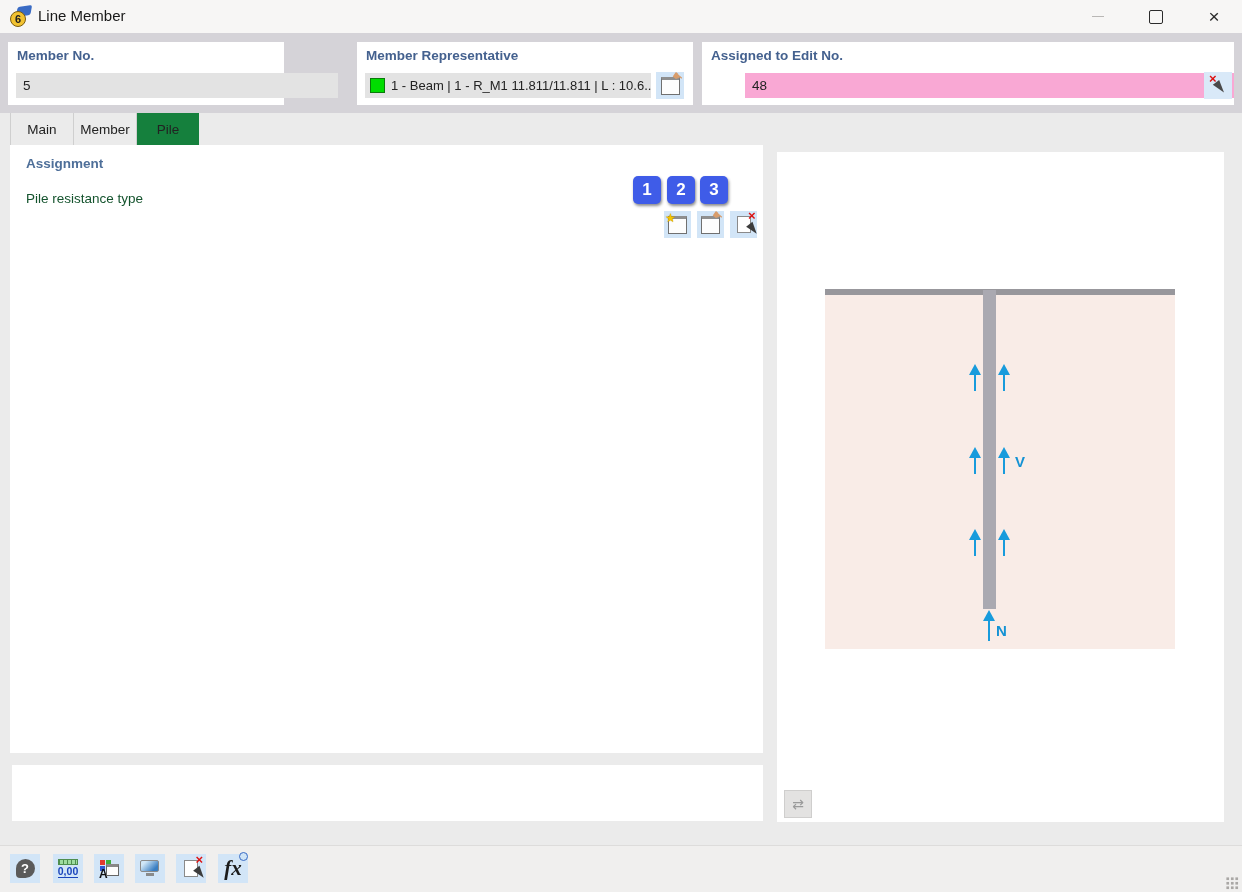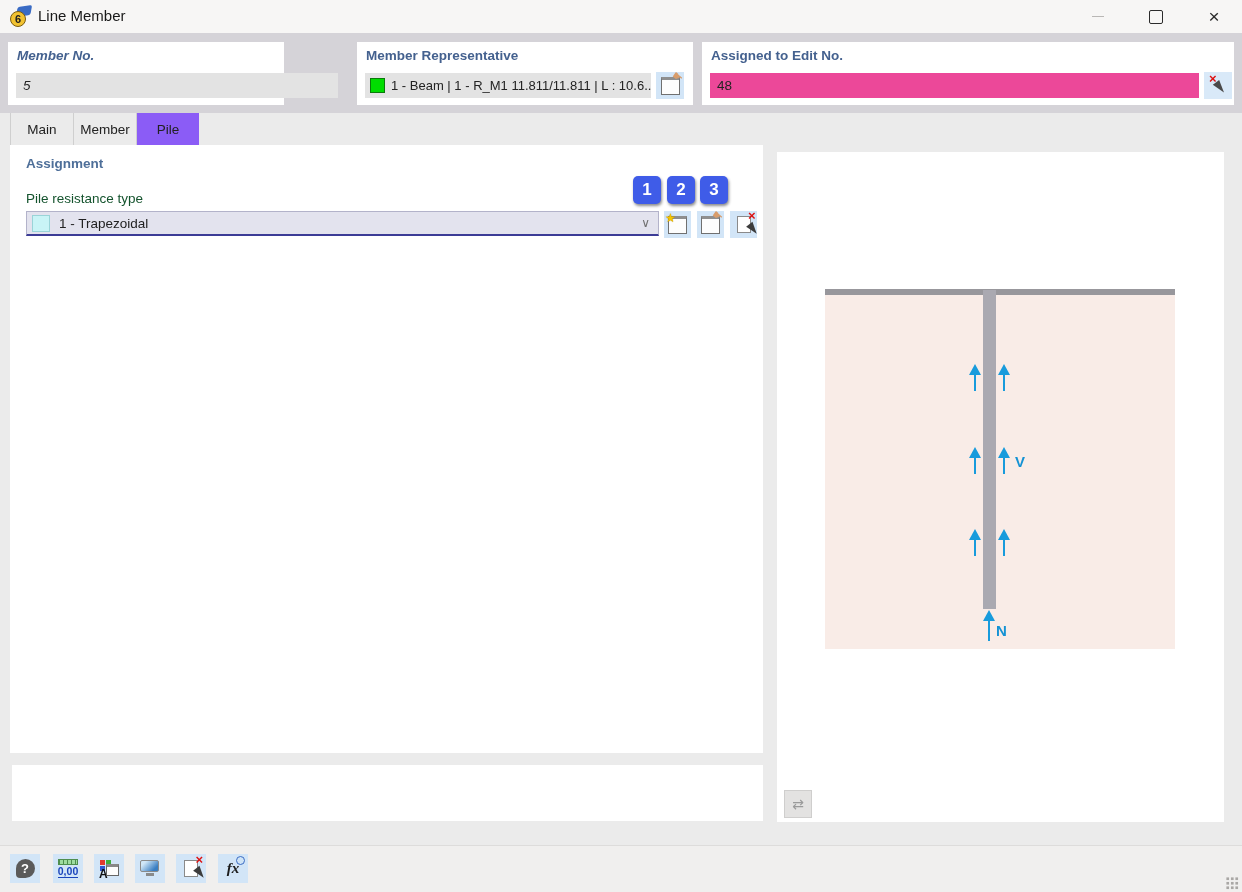--- a/index.html
+++ b/index.html
@@ -22,26 +22,26 @@
   .win-btn.max{left:1133px;}
   .win-btn.close{left:1191px;}
   .glyph-min{width:12px;height:1px;background:#b9b7b5;}
   .glyph-max{width:12px;height:12px;border:1.4px solid #2b2b2b;border-radius:2px;}
   .glyph-close{font-size:19px;color:#2b2b2b;line-height:19px;}
 
   
   .top-band{position:absolute;left:0;top:33px;width:1242px;height:80px;background:#d5d3d8;}
   .gbox{position:absolute;top:9px;background:#ffffff;}
   .gbox .glabel{position:absolute;left:9px;top:6px;font-size:13.5px;font-weight:bold;color:#44618f;}
-  .gbox-1{left:8px;width:276px;height:63px;font-style:italic;}
+  .gbox-1{left:8px;width:276px;height:63px;}
   .gbox-2{left:357px;width:336px;height:63px;}
   .gbox-3{left:702px;width:532px;height:63px;}
   .field{position:absolute;font-size:13.5px;color:#232323;display:flex;align-items:center;}
   .field.readonly{background:#e3e3e3;}
-  .field.lav{background:#ec4899;}
+  .field.lav{background:#f9a8d4;margin-left:35px;}
   .f-member-no{left:8px;top:31px;width:322px;height:25px;padding-left:7px;box-sizing:border-box;}
   .f-rep{left:8px;top:31px;width:286px;height:25px;background:#e3e3e3;box-sizing:border-box;padding-left:5px;}
   .swatch-green{width:13px;height:13px;background:#00dd00;border:1px solid #0a7a0a;margin-right:6px;flex:0 0 auto;}
   .rep-text{white-space:nowrap;overflow:hidden;font-size:13px;}
   .f-line{left:8px;top:31px;width:489px;height:25px;padding-left:7px;box-sizing:border-box;}
   .mini-btn{position:absolute;width:28px;height:27px;background:#d2e5f7;display:flex;align-items:center;justify-content:center;}
   .b-rep-edit{left:299px;top:30px;}
   .b-line-pick{left:502px;top:30px;background:#d9e9f8;}
 
   
@@ -52,21 +52,21 @@
   .icon-page .rx{position:absolute;right:-6px;top:-9px;color:#dd1111;font-weight:bold;font-size:13px;}
   .cursor-wedge{position:absolute;right:-7px;bottom:-3px;width:0;height:0;border-left:4.5px solid transparent;border-right:4.5px solid transparent;border-top:12px solid #3c3c3c;transform:rotate(-38deg);}
   .pick-cursor{position:relative;width:16px;height:18px;}
   .pick-cursor .cw{position:absolute;left:6px;top:4px;width:0;height:0;border-left:4.5px solid transparent;border-right:4.5px solid transparent;border-top:13px solid #4a4a4a;transform:rotate(-38deg);}
   .pick-cursor .rx{position:absolute;left:-1px;top:-6px;color:#dd1111;font-weight:bold;font-size:13px;}
 
   
   .tabs{position:absolute;left:10px;top:113px;height:32px;display:flex;}
   .tab{width:62px;height:32px;display:flex;align-items:center;justify-content:center;font-size:13.5px;color:#222;border-right:1px solid #cfcfcf;}
   .tab:first-child{border-left:1px solid #cfcfcf;}
-  .tab.active{background:#8b5cf6;border:none;}
+  .tab.active{background:#15803d;border:none;}
 
   
   .main-panel{position:absolute;left:10px;top:145px;width:753px;height:608px;background:#ffffff;}
   .assign-title{position:absolute;left:16px;top:11px;font-size:13.5px;font-weight:bold;color:#4e6f99;}
   .pile-label{position:absolute;left:16px;top:46px;font-size:13.5px;color:#14532d;}
   .dropdown{position:absolute;left:16px;top:66px;width:633px;height:25px;background:#e3e3ee;
     border:1px solid #b3b3ca;border-bottom:2px solid #3c3c96;box-sizing:border-box;
     display:flex;align-items:center;font-size:13.5px;color:#222;}
   .swatch-cyan{width:16px;height:15px;background:#c9f4f6;border:1px solid #9ad4d8;margin:0 9px 0 5px;flex:0 0 auto;}
   .dd-chevron{margin-left:auto;margin-right:8px;color:#707070;font-size:12px;}
@@ -105,21 +105,21 @@
   .icon-disp .c{position:absolute;width:5px;height:5px;}
   .icon-disp .c.red{left:1px;top:1px;background:#e03a2f;}
   .icon-disp .c.grn{left:7px;top:1px;background:#3eae3e;}
   .icon-disp .c.blu{left:1px;top:7px;background:#2f57d0;}
   .icon-disp .c.yel{left:7px;top:7px;background:#f0c020;}
   .icon-disp .a{position:absolute;left:0px;bottom:-2px;font-size:12px;font-weight:bold;color:#111;}
   .icon-disp .win{position:absolute;right:0;top:5px;width:11px;height:8px;background:#fdfdfd;border:1px solid #666;border-top:3px solid #888;}
   .icon-monitor{position:relative;width:20px;height:18px;}
   .icon-monitor .scr{width:19px;height:12px;border:1.5px solid #8a8a8a;border-radius:2px;background:linear-gradient(135deg,#cfe6f7 20%,#3a7ec2 80%);box-sizing:border-box;}
   .icon-monitor .std{width:8px;height:3px;background:#8a8a8a;margin:1px auto 0;}
-  .icon-fx{position:relative;font-family:"Liberation Serif", serif;font-style:italic;font-weight:bold;font-size:15px;color:#1b1b1b;}
+  .icon-fx{position:relative;font-family:"Liberation Serif", serif;font-style:italic;font-weight:bold;font-size:21px;color:#1b1b1b;}
   .icon-fx .dot{position:absolute;right:-6px;top:-4px;width:7px;height:7px;background:#cfe4f6;border:1px solid #3a6bc4;border-radius:50%;}
   .resize-grip{position:absolute;right:3px;bottom:3px;width:13px;height:13px;
     background-image:radial-gradient(#a9a7a5 1.4px, transparent 1.5px);background-size:4.5px 4.5px;background-position:bottom right;}
 </style>
 </head>
 <body>
 
 <div id="dialog">
 
   <div class="titlebar">
@@ -175,25 +175,20 @@
   </div>
 
   <div class="main-panel">
     <div class="assign-title">Assignment</div>
     <div class="pile-label">Pile resistance type</div>
 
     <div class="badge b1">1</div>
     <div class="badge b2">2</div>
     <div class="badge b3">3</div>
 
-    <div class="dropdown">
-      <span class="swatch-cyan"></span>
-      <span>1 - Trapezoidal</span>
-      <span class="dd-chevron">∨</span>
-    </div>
 
     <div class="sq-btn sq-new">
       <div class="icon-dialog">
           <span class="icon-star">★</span>
         </div>
     </div>
     <div class="sq-btn sq-edit">
       <div class="icon-dialog">
           <span class="hand">☛</span>
         </div>

